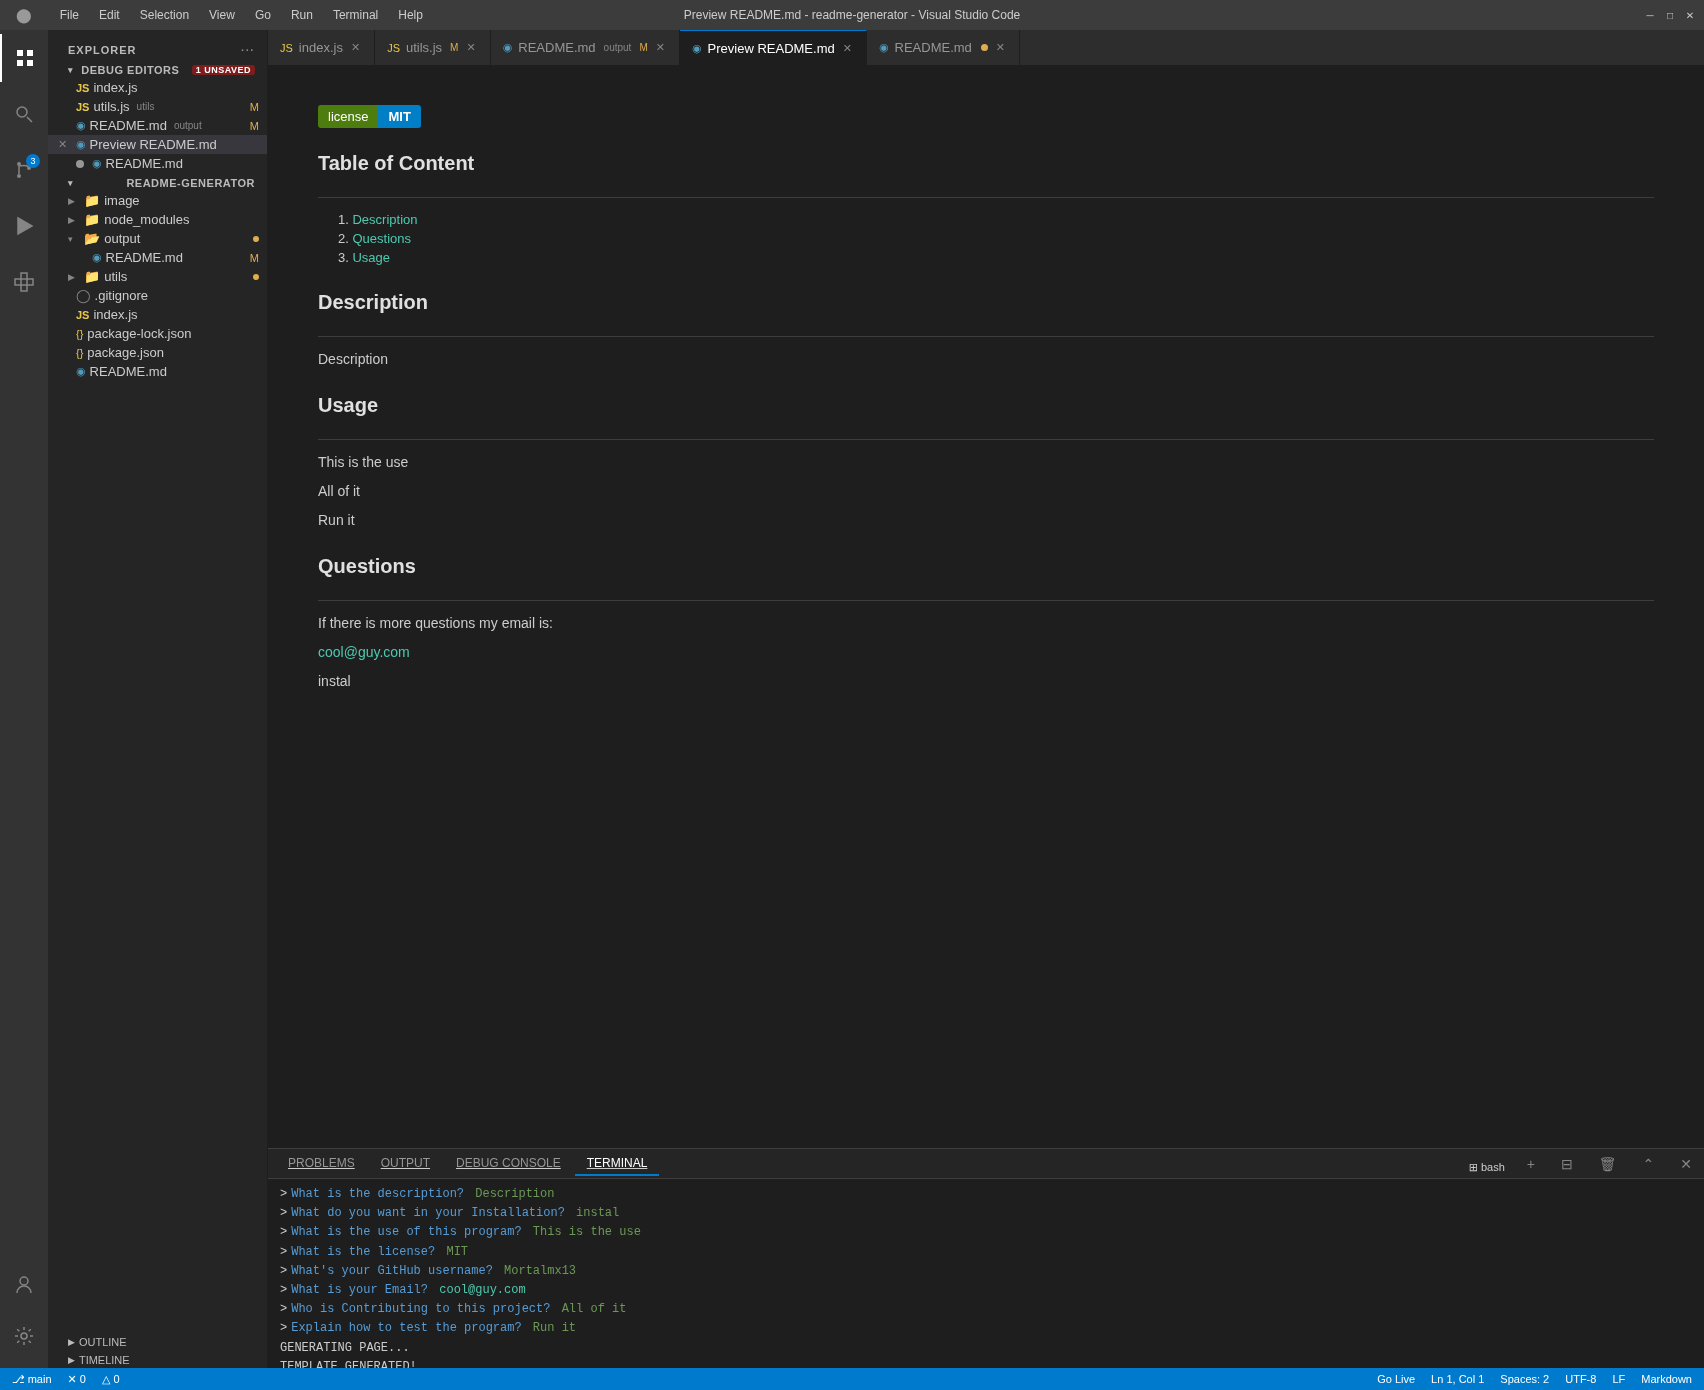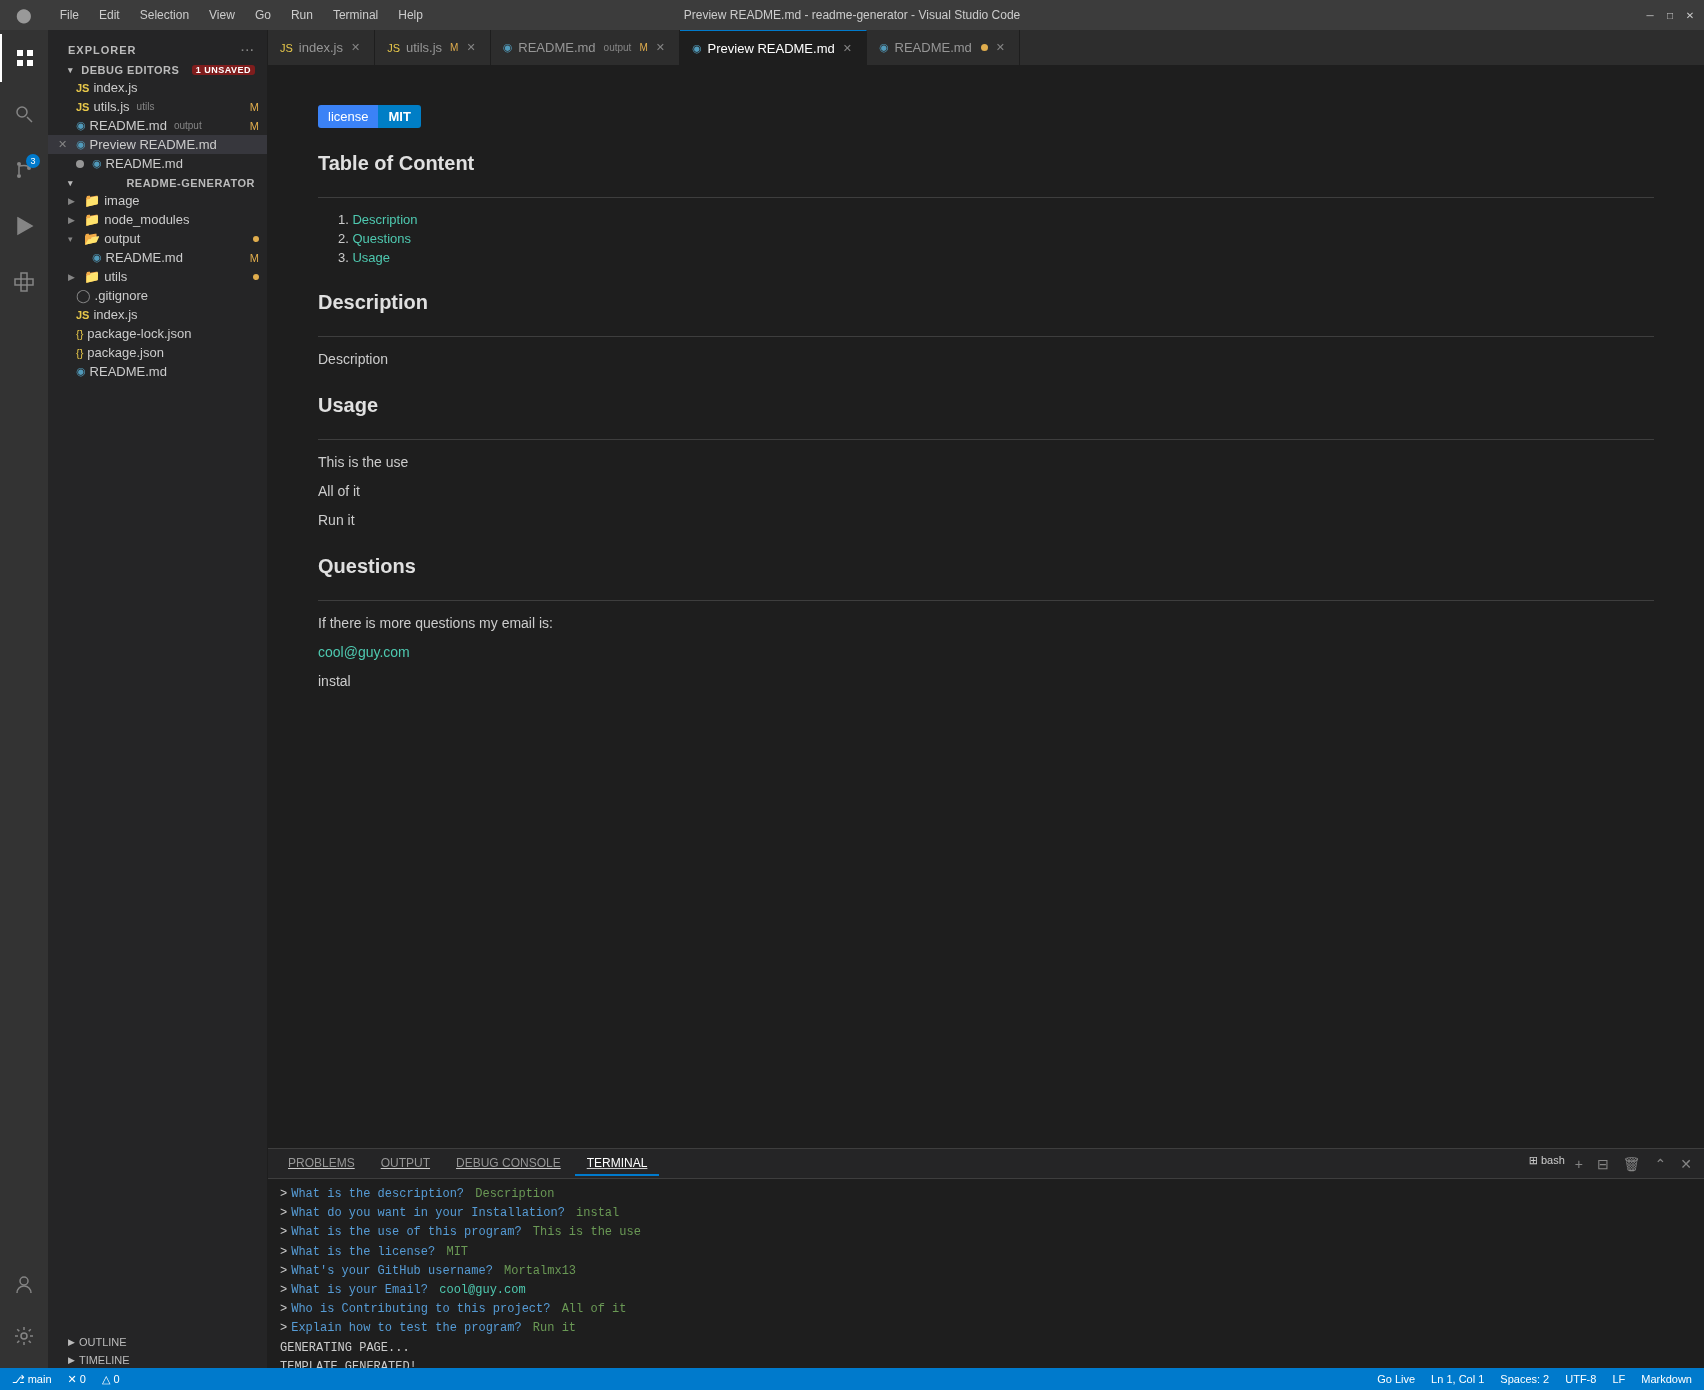--- a/index.html
+++ b/index.html
@@ -267,21 +267,21 @@
       margin-bottom: 12px;
       border-bottom: 1px solid #3e3e3e;
       padding-bottom: 22px;
     }
     .license-badge-area {
       display: flex;
       gap: 0;
       margin-bottom: 20px;
     }
     .badge-left {
-      background: #3b82f6;
+      background: #4d7c0f;
       color: #ffffff;
       padding: 4px 10px;
       font-size: 13px;
       border-radius: 3px 0 0 3px;
     }
     .badge-right {
       background: #007ec6;
       color: #ffffff;
       padding: 4px 10px;
       font-size: 13px;
@@ -390,22 +390,22 @@
       padding: 0 4px;
       cursor: pointer;
       display: flex;
       align-items: center;
       gap: 3px;
     }
 
     
     #terminal-controls {
       display: flex;
-      align-items: flex-start;
-      gap: 6px;
+      align-items: flex-end;
+      gap: 18px;
     }
     .term-ctrl-btn {
       color: #858585;
       cursor: pointer;
       font-size: 14px;
       padding: 2px 4px;
     }
   </style>
 </head>
 <body>

